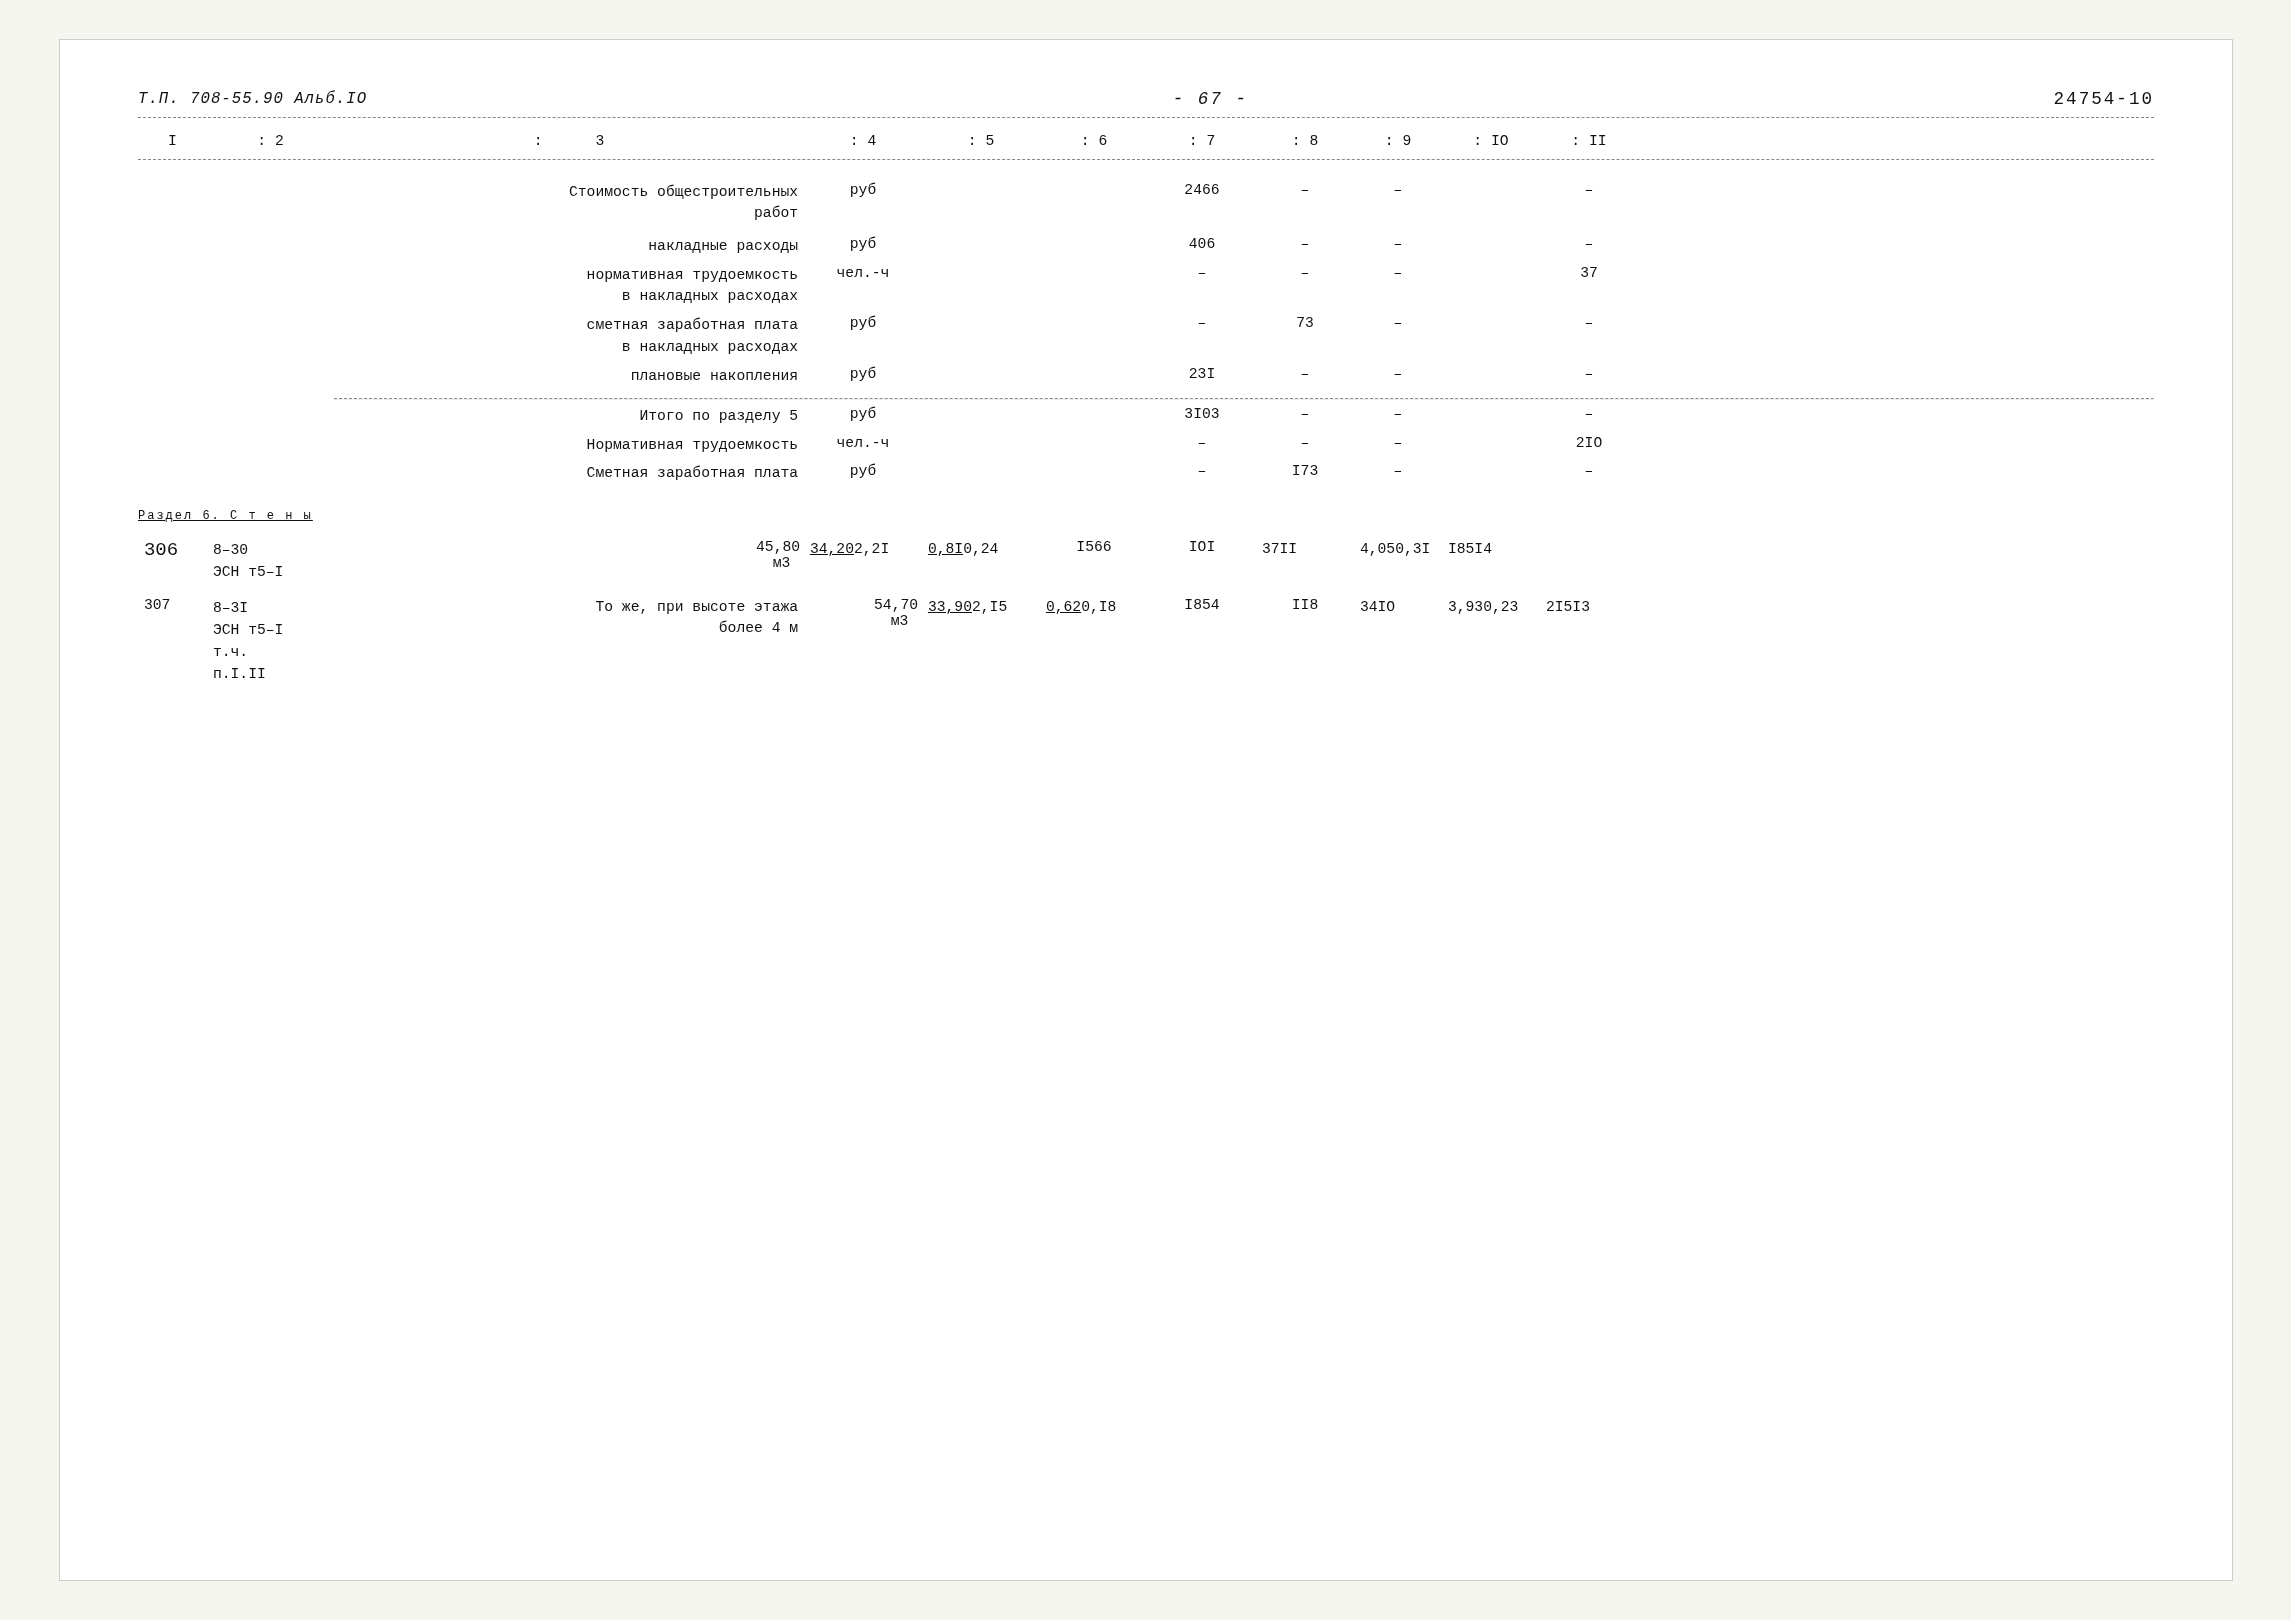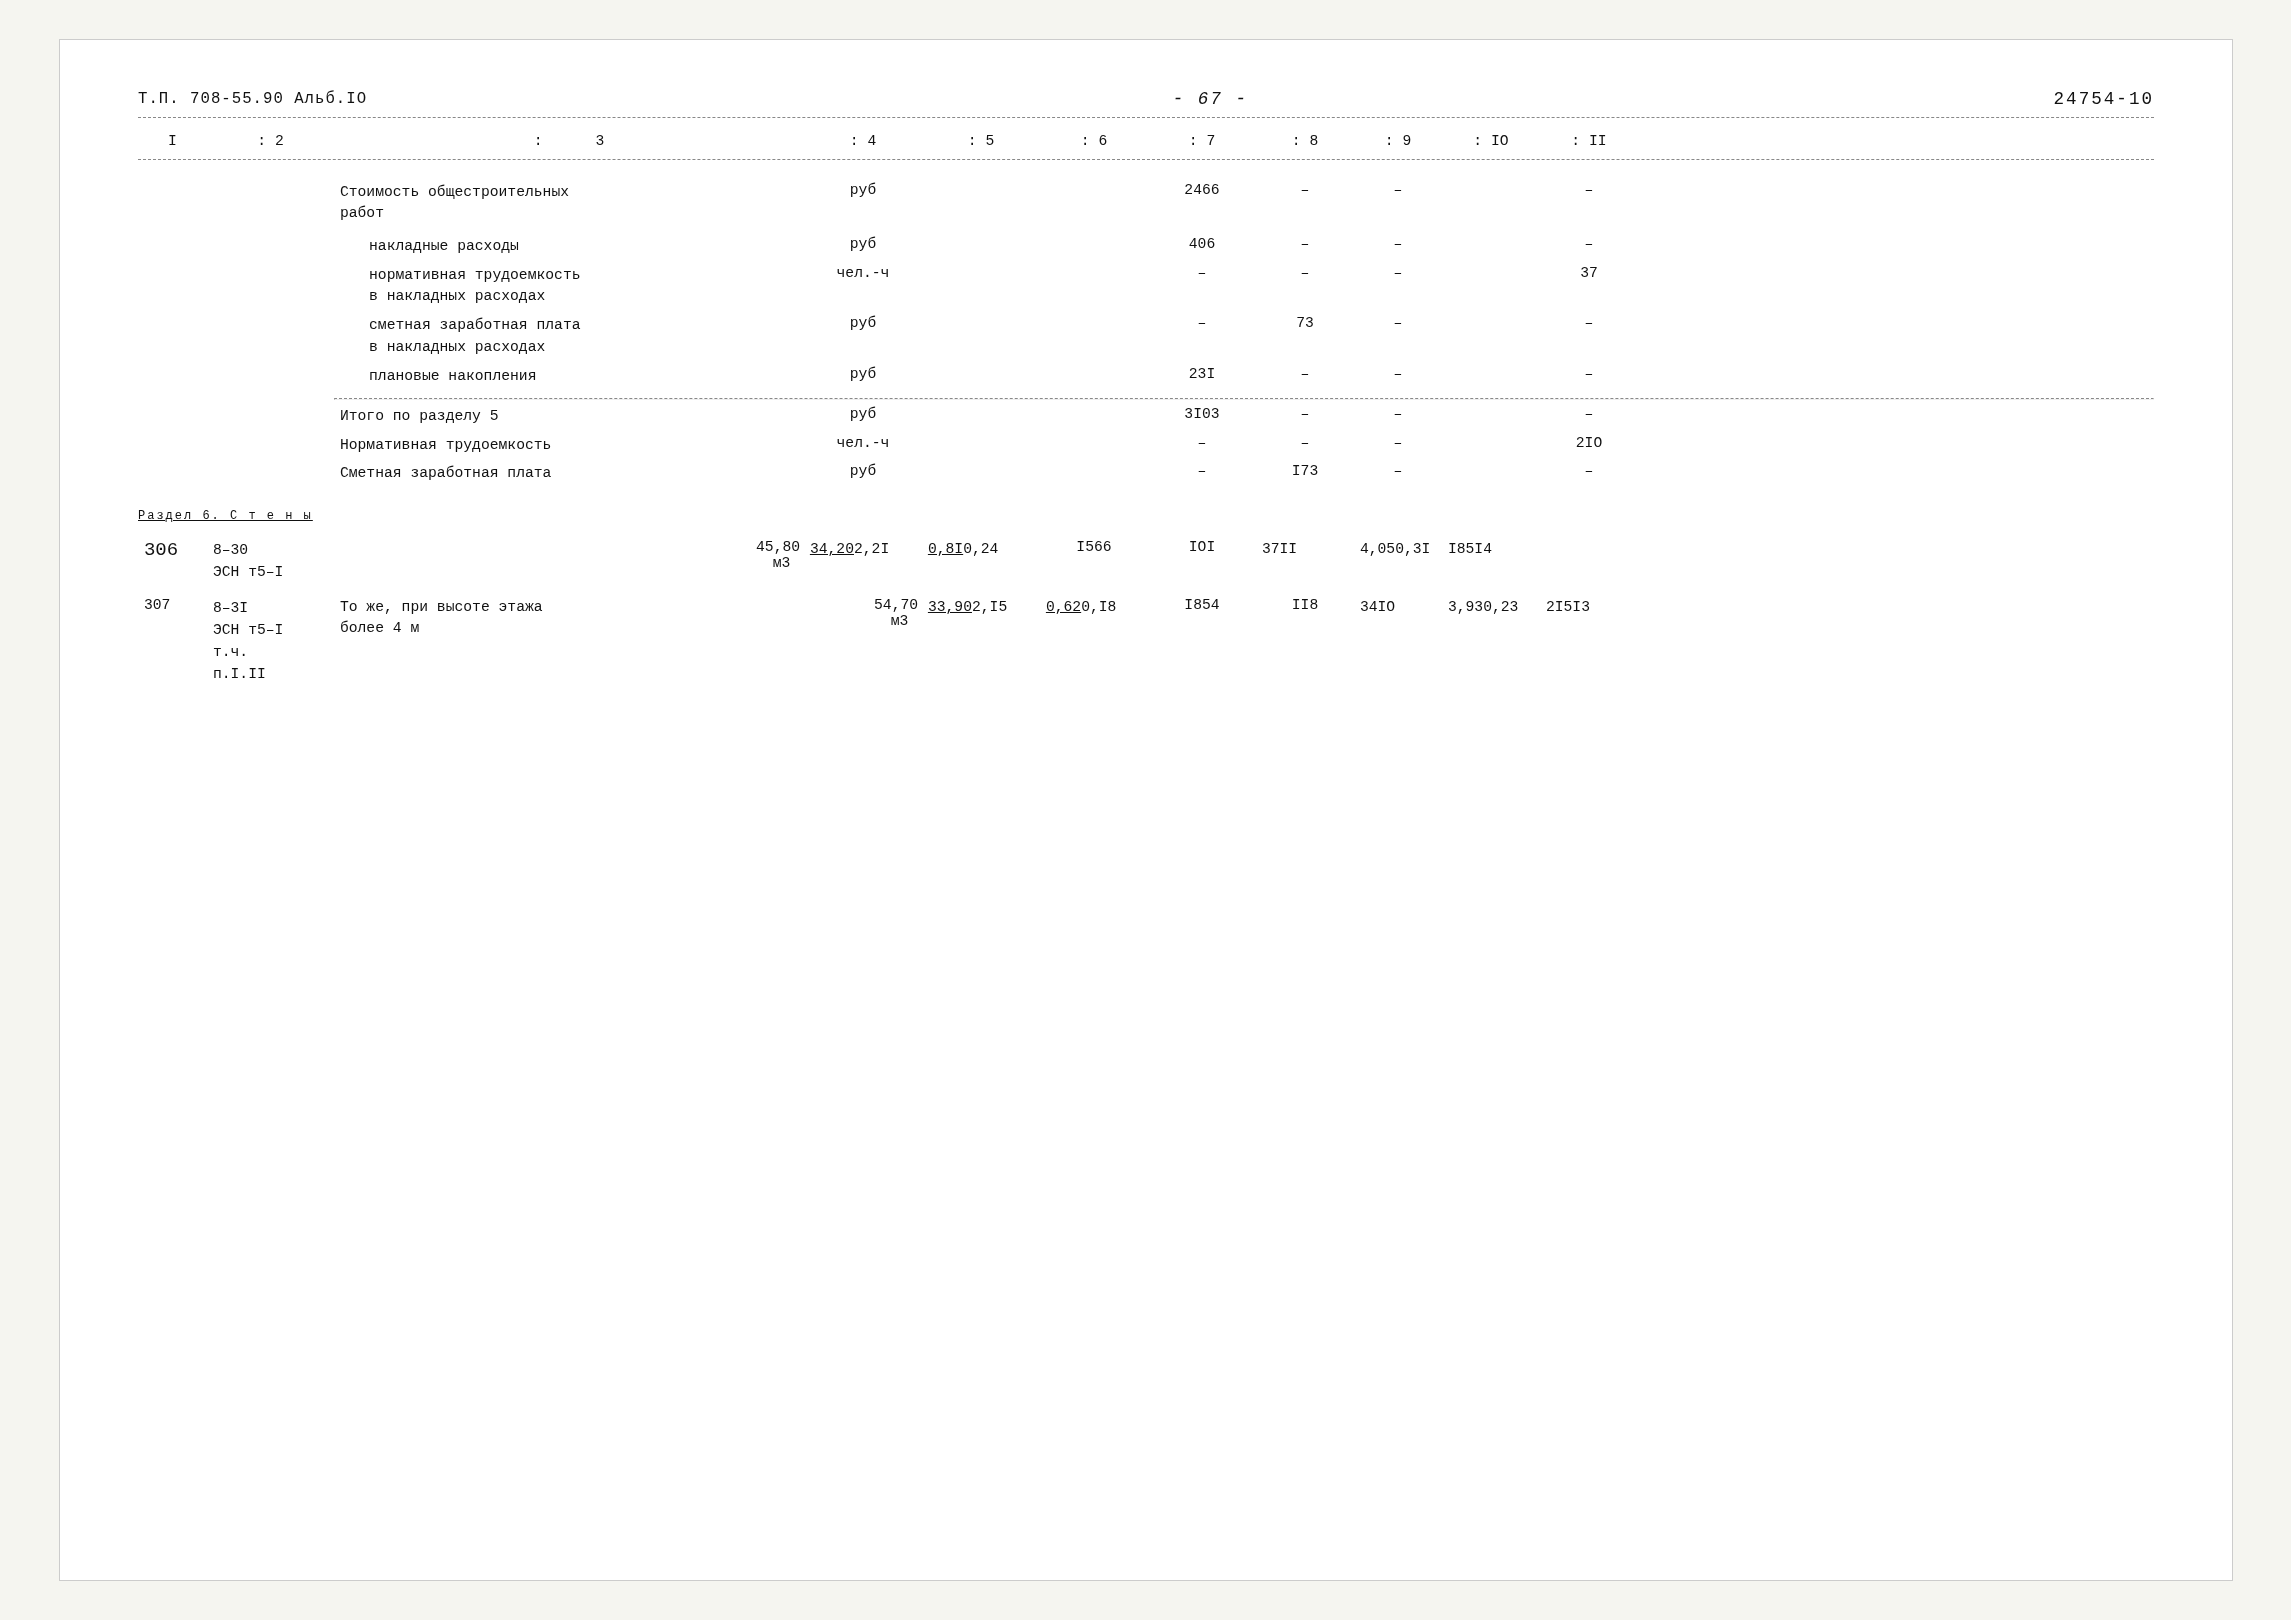--- a/index.html
+++ b/index.html
@@ -30,20 +30,21 @@
 
     .header-line {
       display: flex;
       justify-content: space-between;
       align-items: center;
       margin-bottom: 7.8px;
       font-size: 15.7px;
     }
 
     .header-left {
+      font-style: italic;
       font-size: 15.7px;
       letter-spacing: 1px;
     }
 
     .header-center {
       font-size: 17.6px;
       font-style: italic;
       letter-spacing: 2px;
     }
 
@@ -93,20 +94,21 @@
       font-size: 14.7px;
     }
 
     .cell-center {
       text-align: center;
     }
 
     .description-cell {
       padding: 2px 5.9px;
       line-height: 1.4;
+      text-align: right;
     }
 
     .section-title {
       text-align: left;
       font-size: 12px;
       margin: 19.6px 0 9.8px 0;
       text-decoration: underline;
       letter-spacing: 2px;
     }
 

